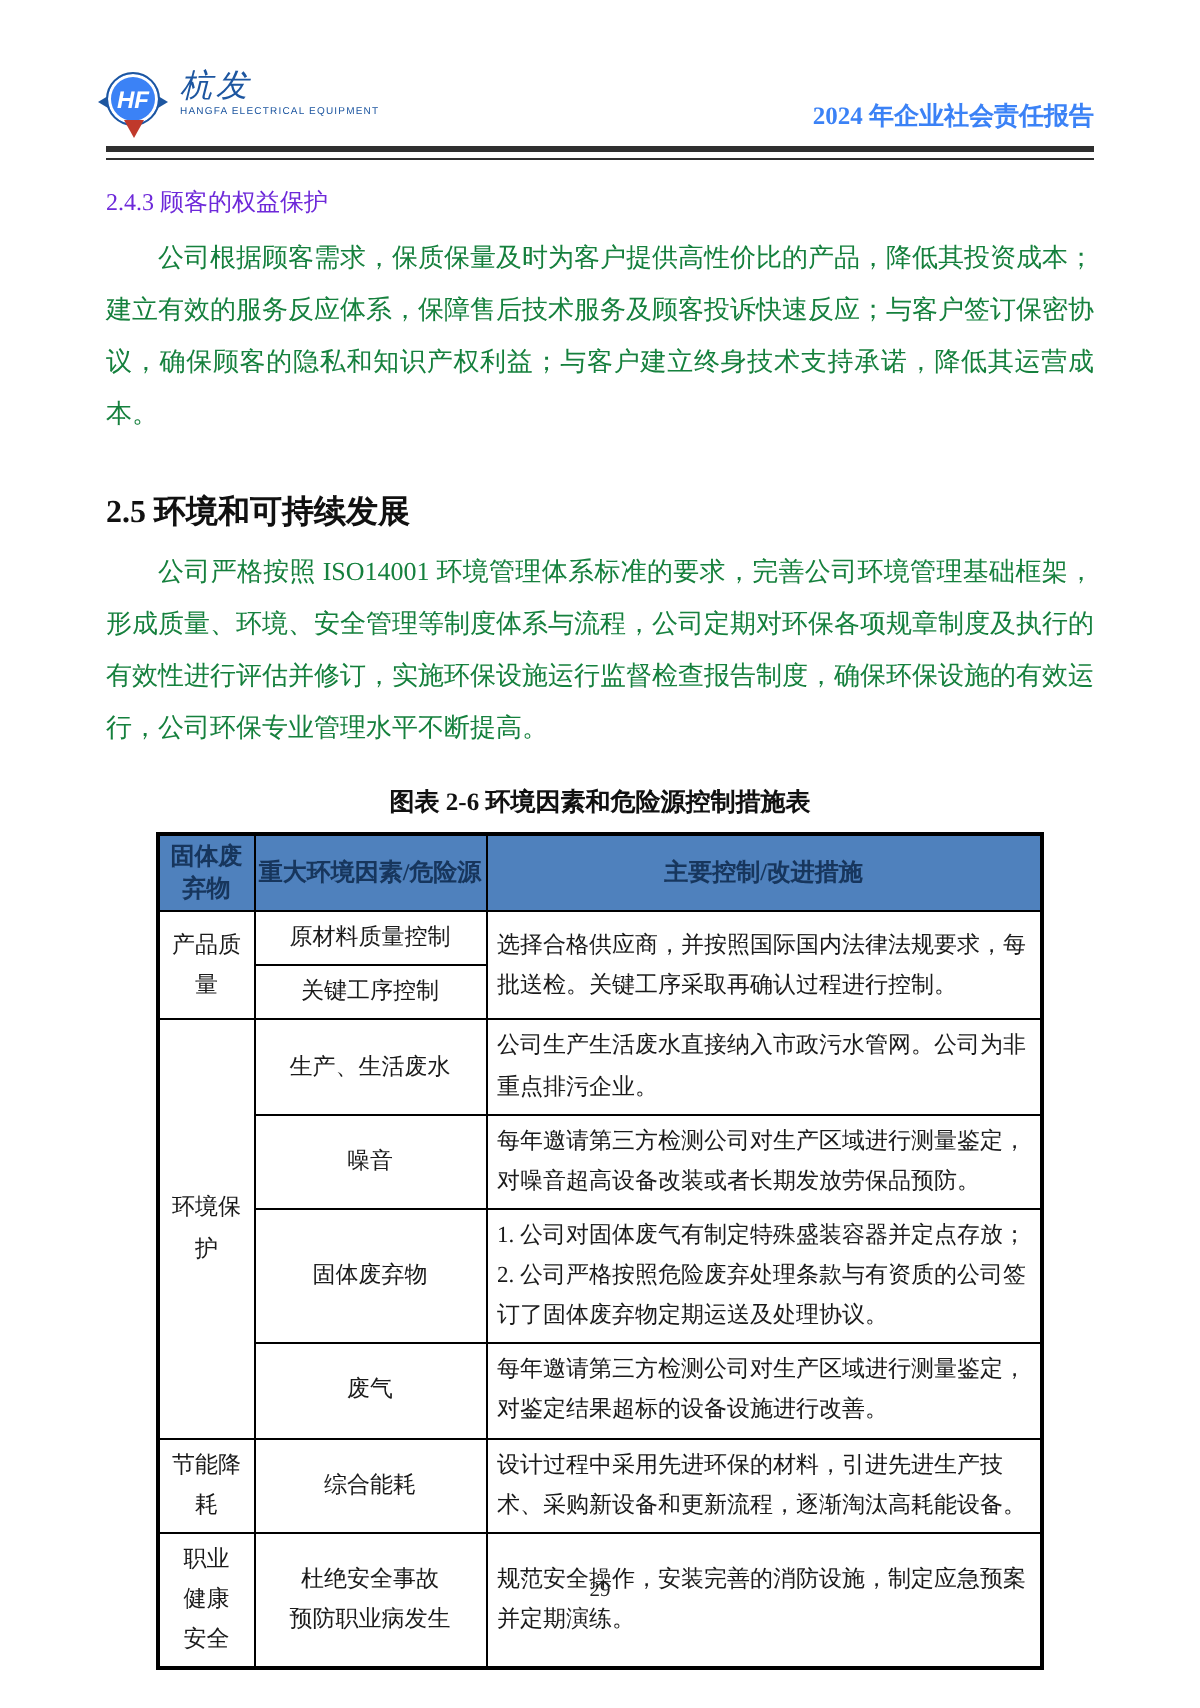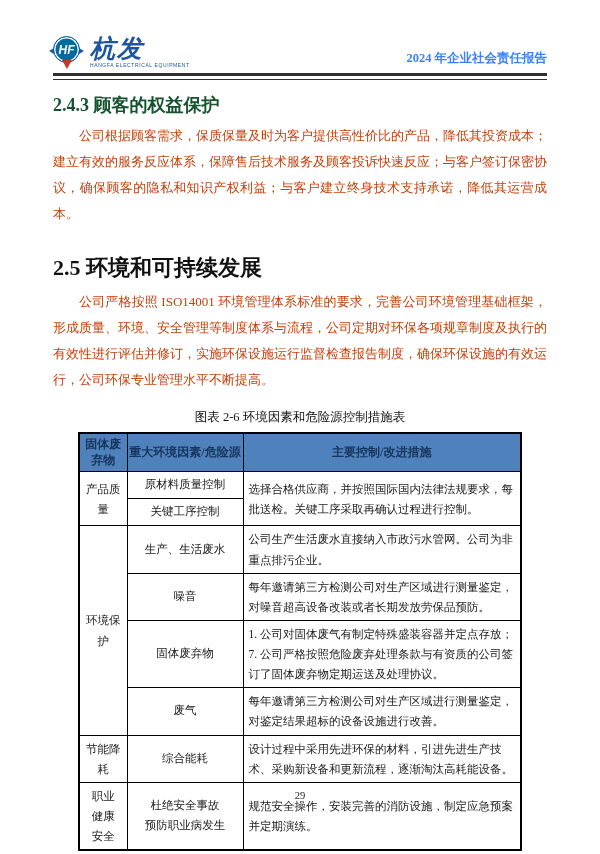--- a/index.html
+++ b/index.html
@@ -8,74 +8,74 @@
     box-sizing:border-box;padding:36px 53px 0 53px;
     font-family:"Liberation Serif","DejaVu Serif",serif;color:#1a1a1a;
     overflow:hidden;
   }
   
   .header{display:flex;justify-content:space-between;align-items:flex-end;}
   .logo{display:flex;align-items:flex-start;gap:7px;}
   .logo-mark{position:relative;width:30px;height:34px;flex:0 0 auto;}
   .logo-circle{
     width:27px;height:27px;border-radius:50%;
-    background:#0369a1;border:1.5px solid #1d56a0;box-sizing:border-box;
+    background:#3b82f6;border:1.5px solid #1d56a0;box-sizing:border-box;
     display:flex;align-items:center;justify-content:center;
     box-shadow:inset 0 0 0 1.5px #ffffff;
   }
   .logo-hf{color:#ffffff;font-weight:bold;font-style:italic;font-size:12px;
     font-family:"Liberation Sans",sans-serif;letter-spacing:0;}
   .logo-wing-l,.logo-wing-r{position:absolute;top:12px;width:0;height:0;
     border-top:3px solid transparent;border-bottom:3px solid transparent;}
   .logo-wing-l{left:-4px;border-right:5px solid #1d56a0;}
   .logo-wing-r{right:-1px;border-left:5px solid #1d56a0;}
   .logo-v{position:absolute;left:9px;top:24px;width:0;height:0;
     border-left:5px solid transparent;border-right:5px solid transparent;
     border-top:9px solid #c0392b;}
   .logo-text{display:flex;flex-direction:column;line-height:1;}
   .logo-brand{
-    font-size:25px;font-weight:bold;font-style:italic;color:#1d56a0;
+    font-size:16px;font-weight:normal;font-style:italic;color:#1d56a0;
     font-family:"Liberation Serif",serif;letter-spacing:2px;
   }
   .logo-caption{font-size:5px;color:#1d56a0;letter-spacing:0.6px;margin-top:2px;
     font-family:"Liberation Sans",sans-serif;}
   .report-title{
     font-size:12.5px;font-weight:bold;color:#3b82f6;padding-bottom:3px;
   }
   .header-rule{
     margin-top:3px;height:7px;box-sizing:border-box;
     border-top:3px solid #2f2f2f;border-bottom:1px solid #2f2f2f;
   }
   
-  .h-small{font-size:18px;font-weight:bold;color:#14532d;margin:13px 0 4px 0;}
-  .h-large{font-size:22px;font-weight:bold;color:#111;margin:26px 0 6px 0;}
+  .h-small{font-size:12px;font-weight:normal;color:#6d28d9;margin:13px 0 4px 0;}
+  .h-large{font-size:16px;font-weight:bold;color:#111;margin:26px 0 6px 0;}
   .para{
     font-size:13px;line-height:26px;text-align:justify;text-indent:2em;
-    margin:6px 0 6px 0;color:#c2410c;
+    margin:6px 0 6px 0;color:#15803d;
   }
   
   .tbl-caption{
-    text-align:center;font-weight:normal;font-size:12.5px;margin:16px 0 6px 0;color:#111;
+    text-align:center;font-weight:bold;font-size:12.5px;margin:16px 0 6px 0;color:#111;
   }
   table.ctrl{
     width:442px;margin:0 auto;border-collapse:collapse;
     border:2px solid #000;table-layout:fixed;
     font-size:11.5px;
   }
   table.ctrl th,table.ctrl td{
     border:1px solid #000;vertical-align:middle;
     padding:3px 5px;white-space:pre-line;line-height:1.75;
     overflow:hidden;
   }
   table.ctrl thead th{
     background:#4f81bd;color:#17365d;font-weight:bold;text-align:center;
     height:24px;font-size:12px;padding:3px 1px;line-height:1.3;
   }
   .cell-process{text-align:center;padding:3px 1px !important;margin-top:46px;}
-  .cell-factor{text-align:center;font-family:Liberation Mono, monospace;}
+  .cell-factor{text-align:center;}
   .cell-measure{text-align:left;}
   
   .page-number{
     position:absolute;left:0;top:790px;width:100%;text-align:center;
     font-size:10.5px;color:#222;
   }
 </style>
 </head>
 <body>
 
@@ -134,21 +134,21 @@
         <td class="cell-factor">生产、生活废水</td>
         <td class="cell-measure">公司生产生活废水直接纳入市政污水管网。公司为非重点排污企业。</td>
       </tr>
       <tr>
         <td class="cell-factor">噪音</td>
         <td class="cell-measure">每年邀请第三方检测公司对生产区域进行测量鉴定，对噪音超高设备改装或者长期发放劳保品预防。</td>
       </tr>
       <tr>
         <td class="cell-factor">固体废弃物</td>
         <td class="cell-measure">1. 公司对固体废气有制定特殊盛装容器并定点存放；
-7. 公司严格按照危险废弃处理条款与有资质的公司签订了固体废弃物定期运送及处理协议。</td>
+2. 公司严格按照危险废弃处理条款与有资质的公司签订了固体废弃物定期运送及处理协议。</td>
       </tr>
       <tr>
         <td class="cell-factor">废气</td>
         <td class="cell-measure">每年邀请第三方检测公司对生产区域进行测量鉴定，对鉴定结果超标的设备设施进行改善。</td>
       </tr>
       <tr>
         <td class="cell-process">节能降耗</td>
         <td class="cell-factor">综合能耗</td>
         <td class="cell-measure">设计过程中采用先进环保的材料，引进先进生产技术、采购新设备和更新流程，逐渐淘汰高耗能设备。</td>
       </tr>

